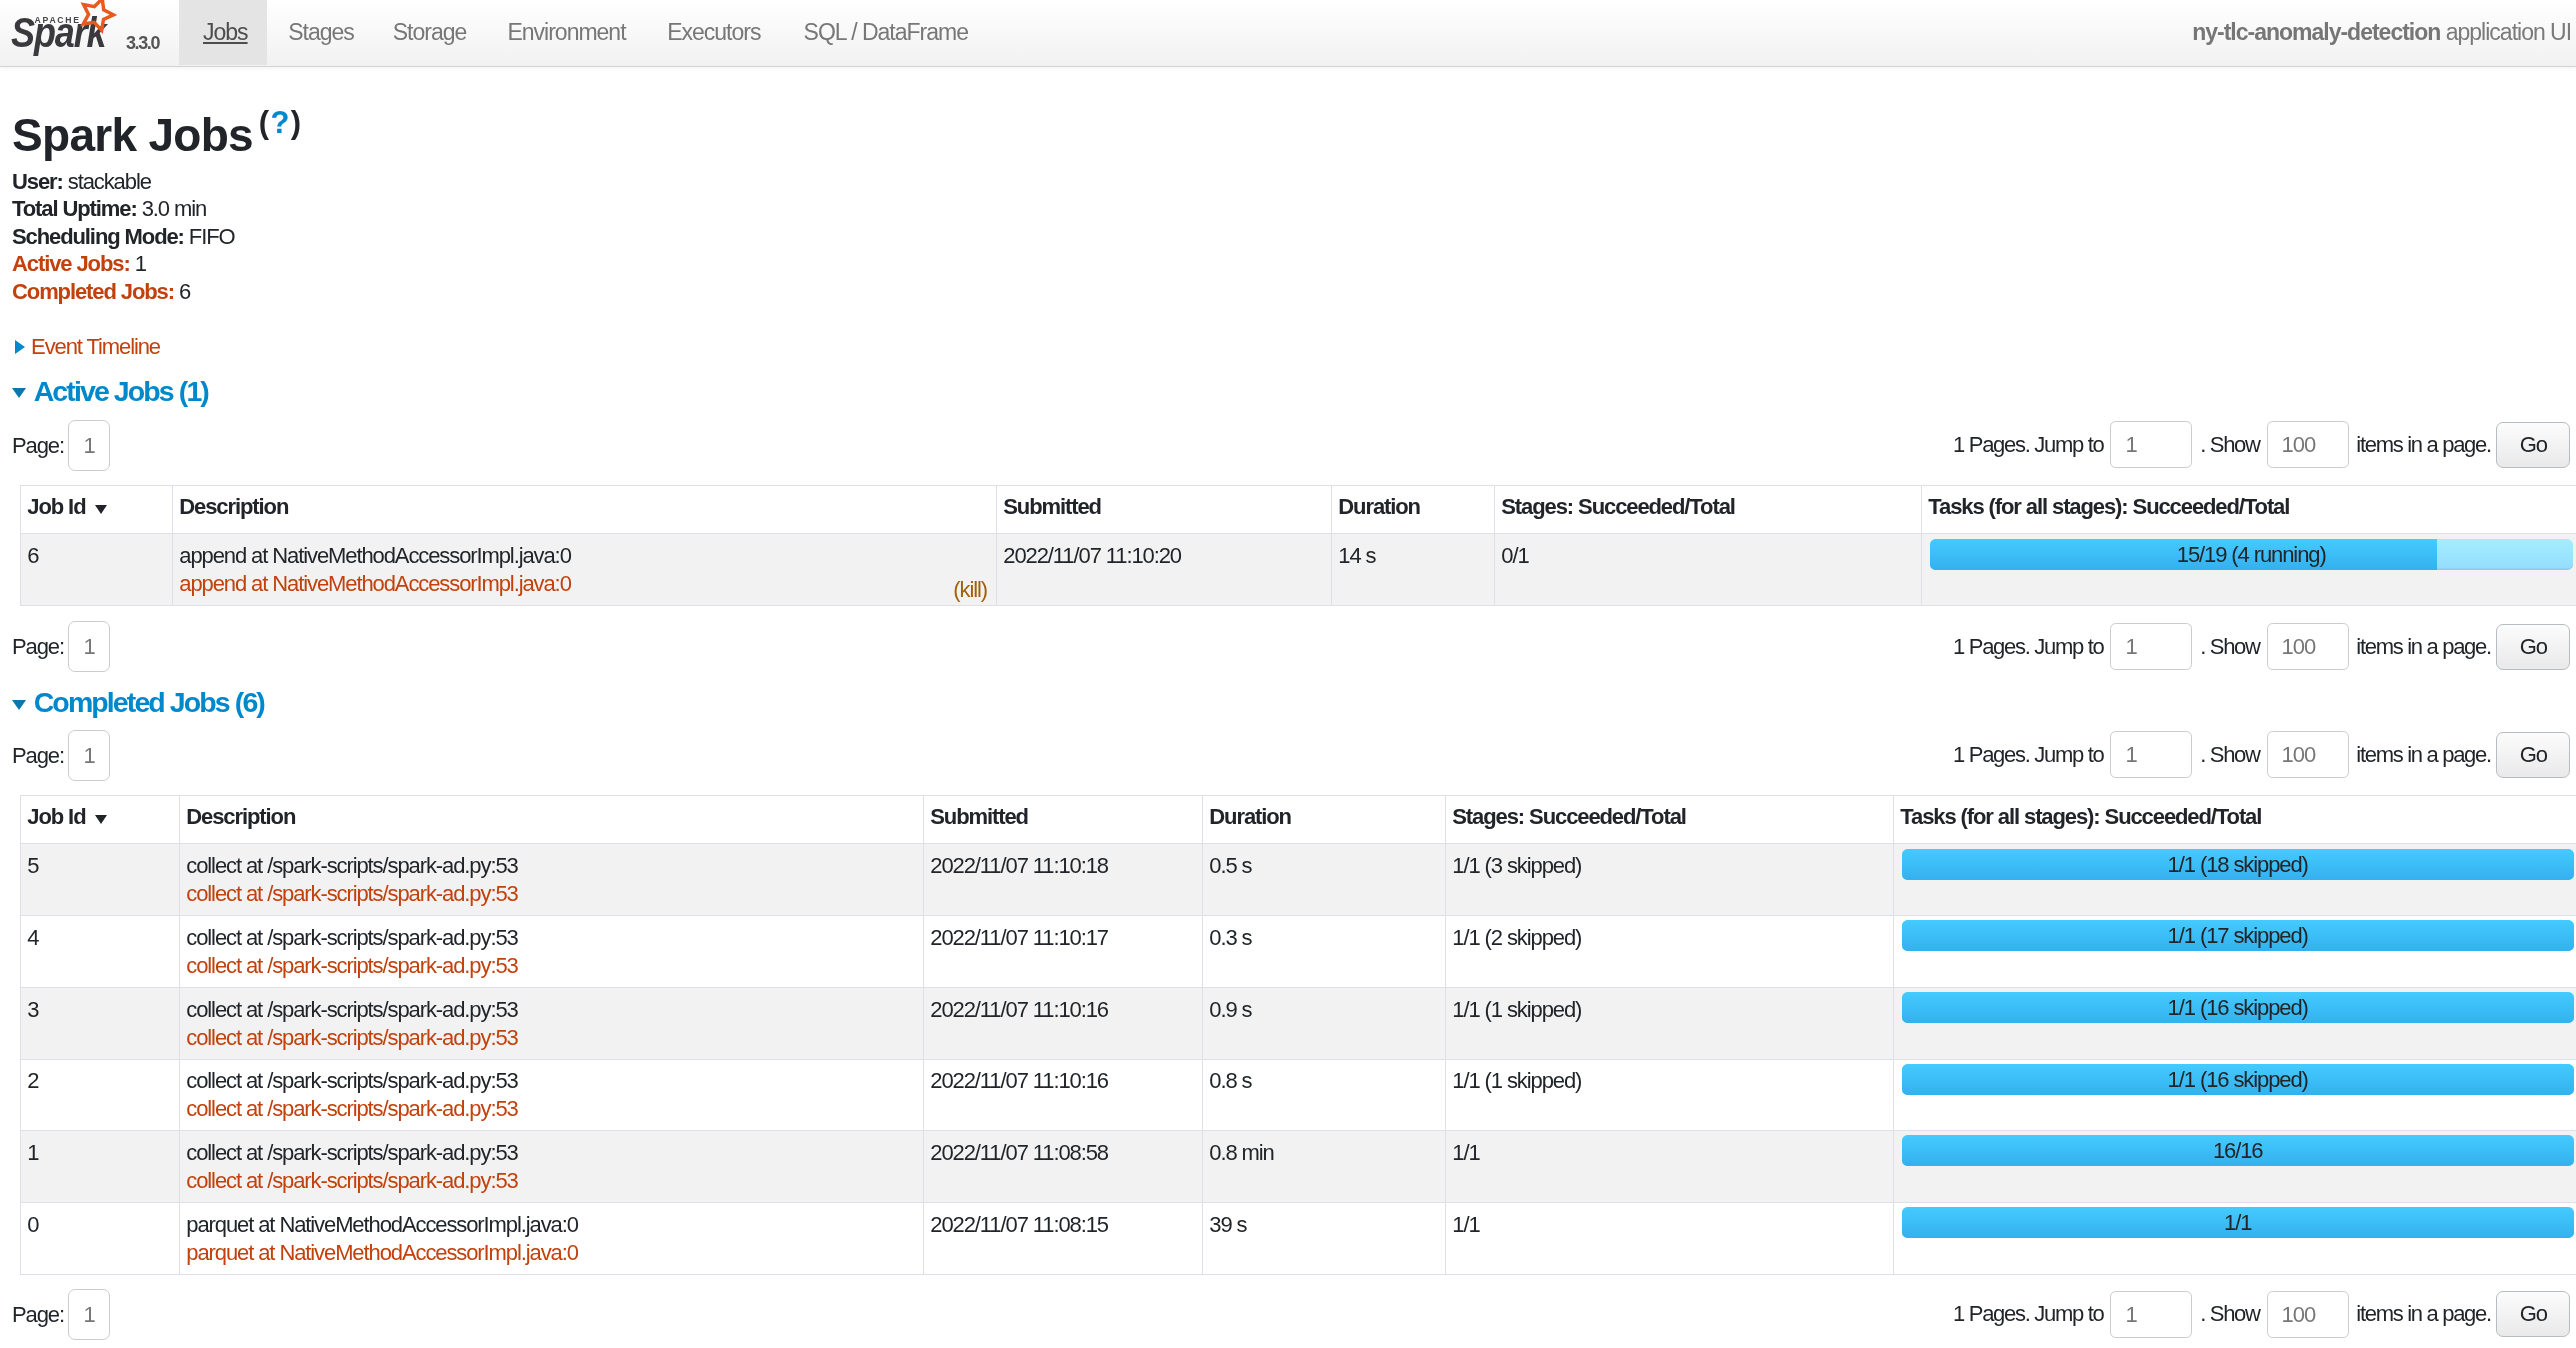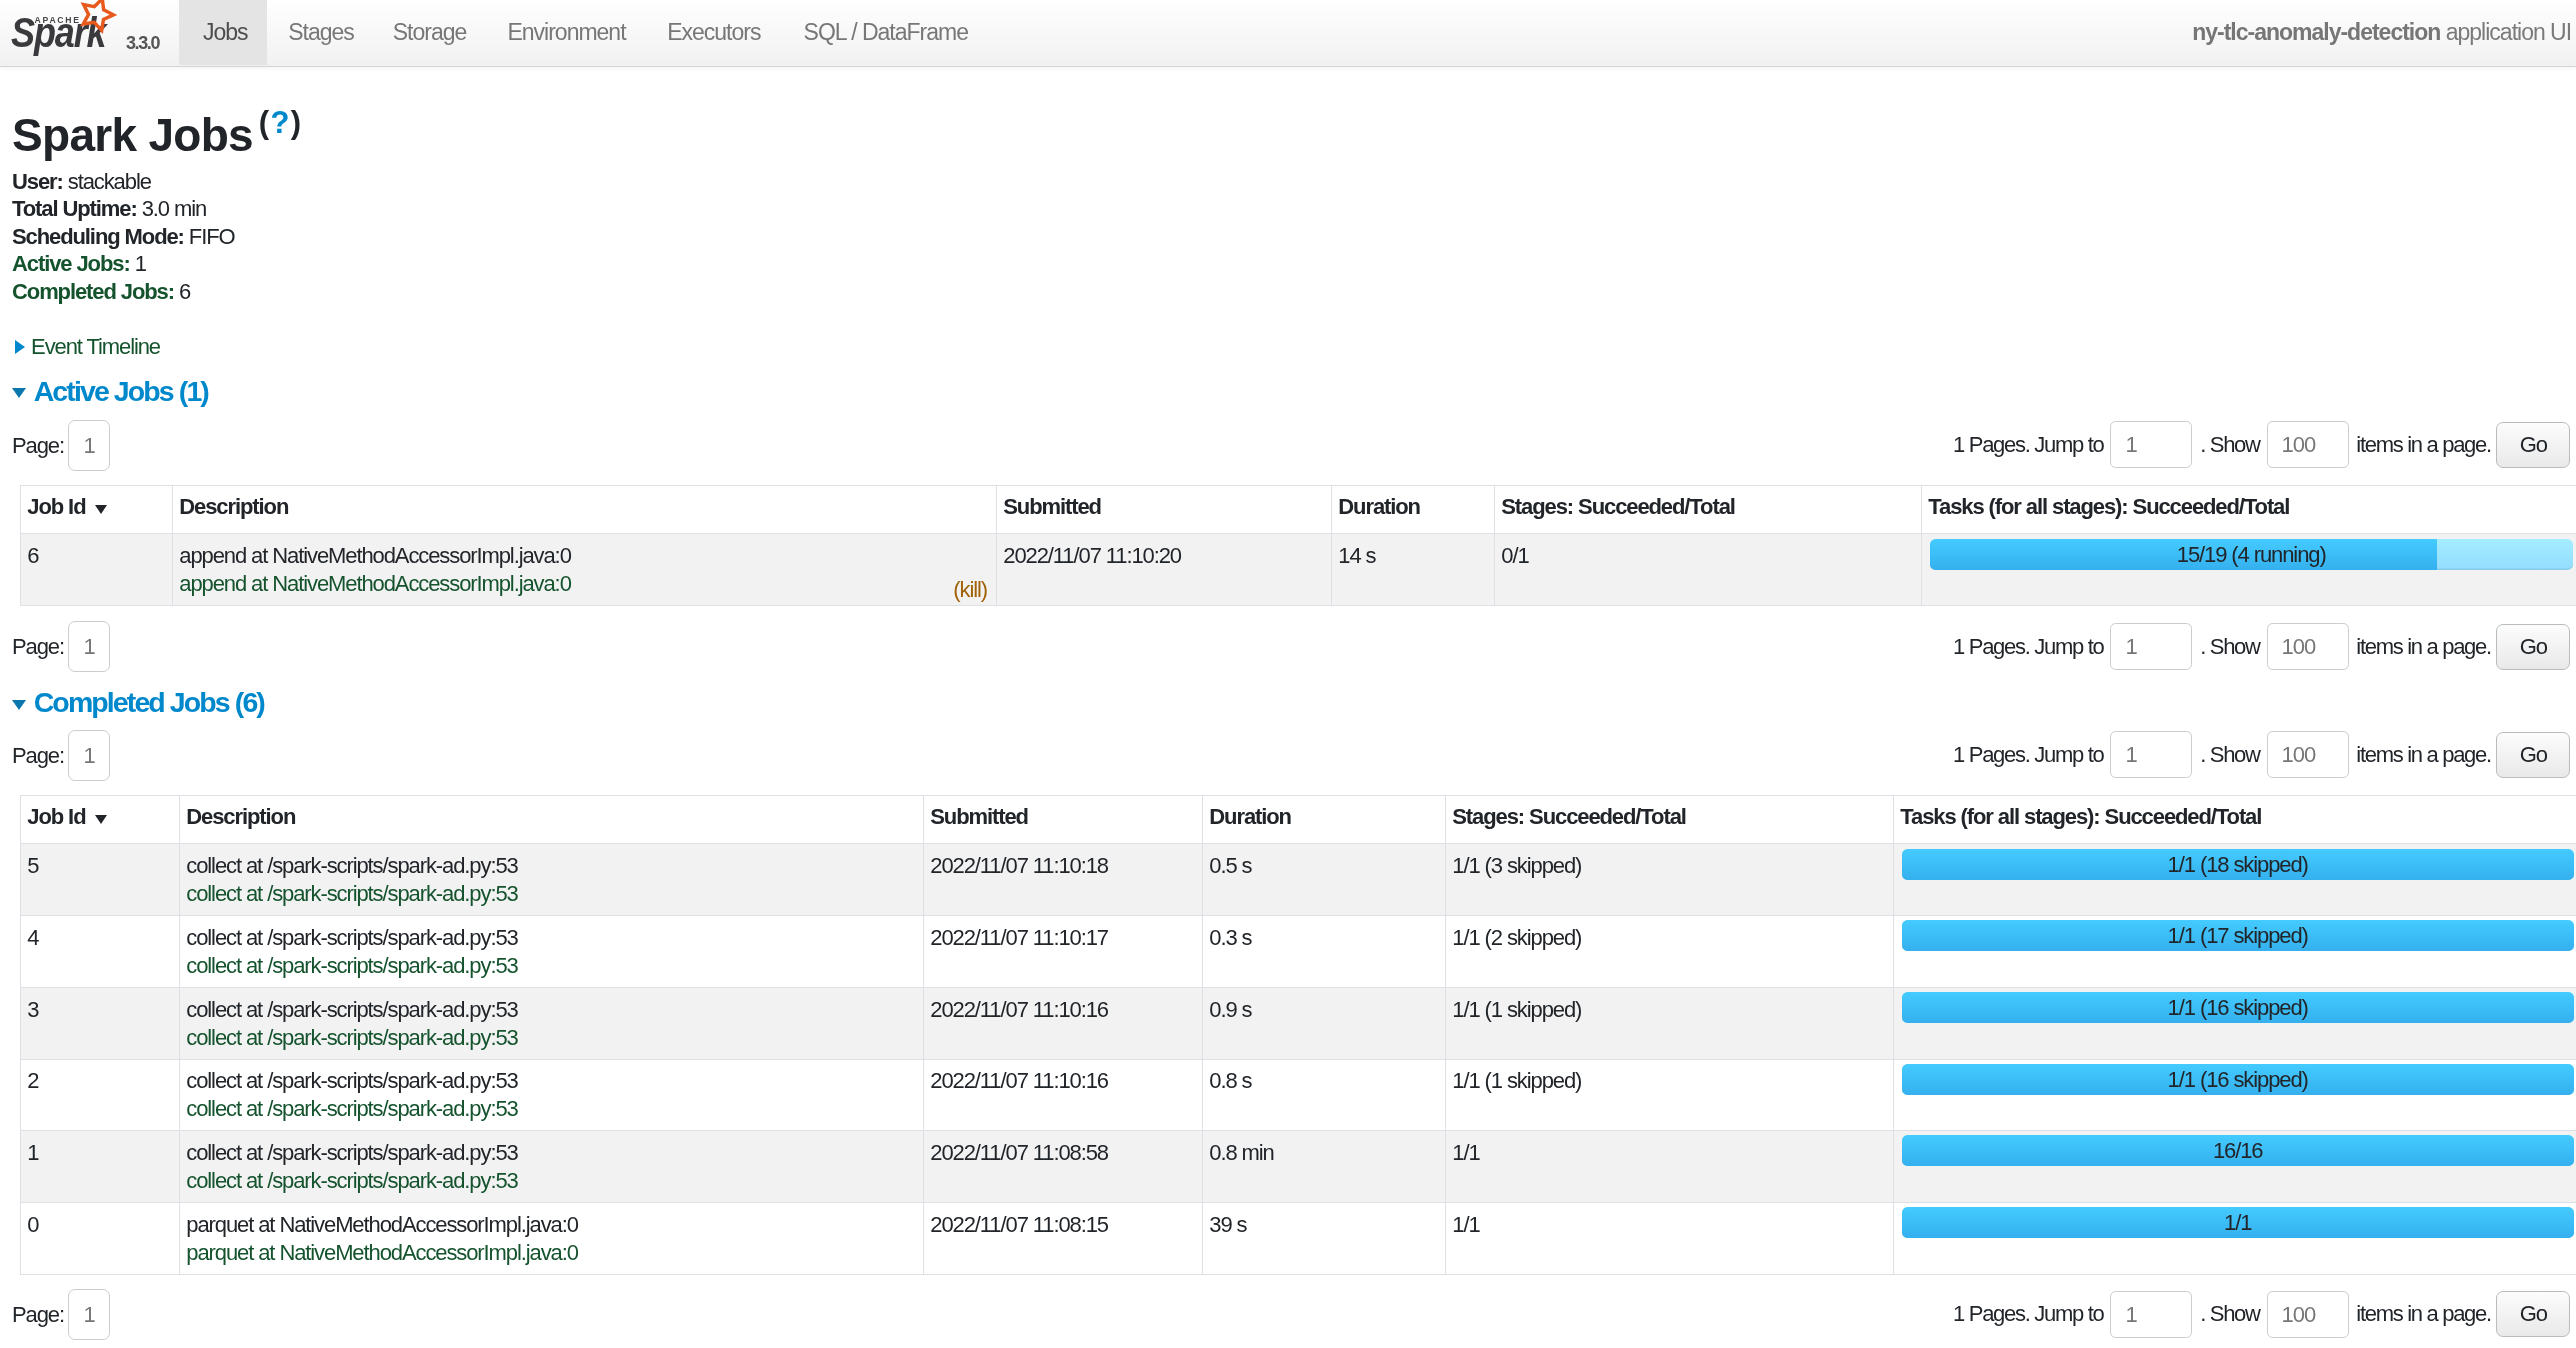--- a/index.html
+++ b/index.html
@@ -1,34 +1,34 @@
 <!DOCTYPE html>
 <html style="font-size:11px"><head>
 <meta charset="utf-8">
 <style>
 * { margin:0; padding:0; box-sizing:border-box; }
 html,body { width:2576px; background:#fff; font-family:"Liberation Sans", sans-serif; color:#212529; }
 body { font-size:22px; letter-spacing:-1.1px; }
-a.lnk { color:#14532d; text-decoration:none; }
+a.lnk { color:#c2410c; text-decoration:none; }
 
 
 .navbar {
   position:relative; height:67px; width:100%;
   background:linear-gradient(#ffffff, #f1f1f1);
   border-bottom:1.4px solid #d4d4d4;
   box-shadow:0 1.4px 5.6px rgba(0,0,0,0.07);
   white-space:nowrap;
 }
 .logo { position:absolute; left:8.3px; top:0; }
 .ver { position:absolute; left:126px; top:33px; font-size:18px; letter-spacing:-1.4px; font-weight:bold; color:#555; }
 .navitems { position:absolute; left:179px; top:0; height:65px; display:flex; }
 .navitems .item {
   font-size:23px; letter-spacing:-1px; color:#777; height:65px; display:flex; align-items:center;
 }
-.navitems .item:nth-child(1){ padding:0 19px 0 24px; }
+.navitems .item:nth-child(1){ padding:0 19px 0 24px;text-decoration:underline; }
 .navitems .item:nth-child(2){ padding:0 17.4px 0 21.6px; }
 .navitems .item:nth-child(3){ padding:0 19.5px 0 21.6px; }
 .navitems .item:nth-child(4){ padding:0 20px 0 21.6px; }
 .navitems .item:nth-child(5){ padding:0 21.6px 0 21.6px; }
 .navitems .item:nth-child(6){ padding:0 21.6px 0 21.6px; }
 .navitems .item.active { background:#e4e4e4; color:#4d4d4d; }
 .apptitle { position:absolute; right:4.9px; top:0; height:65px; display:flex; align-items:center; font-size:23px; letter-spacing:-1px; color:#7a7a7a; }
 .apptitle b { color:#767676; }
 
 

